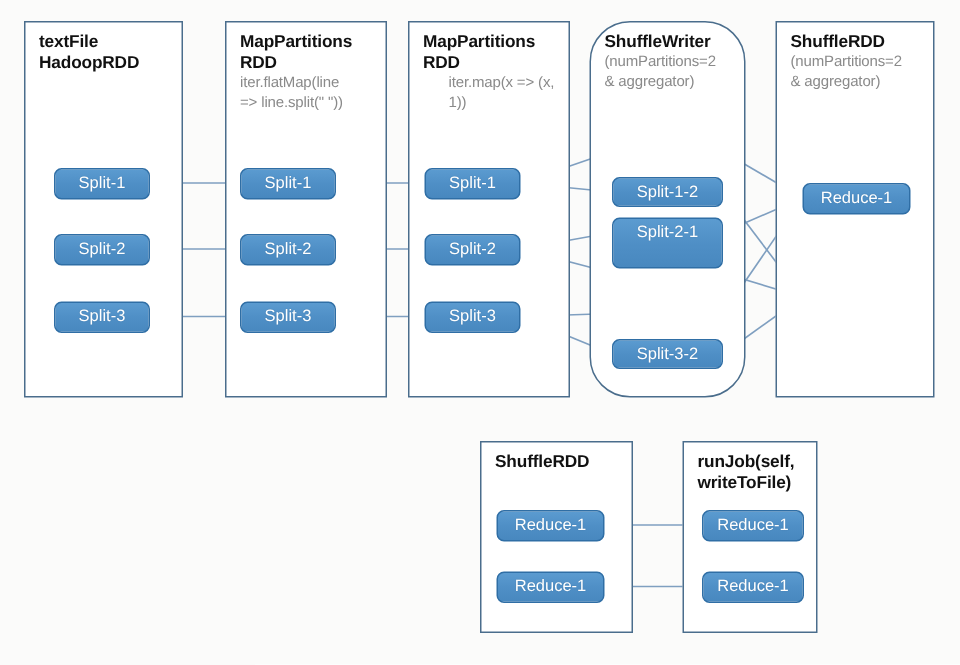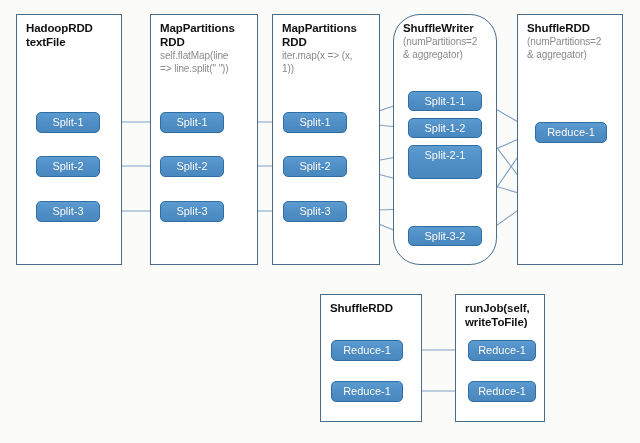--- a/index.html
+++ b/index.html
@@ -100,66 +100,65 @@
       <line x1="482" y1="182" x2="535" y2="198" marker-end="url(#arr)"></line>
       <line x1="482" y1="236" x2="535" y2="198" marker-end="url(#arr)"></line>
 
       <line x1="403" y1="350" x2="468" y2="350" marker-end="url(#arr)"></line>
       <line x1="403" y1="391" x2="468" y2="391" marker-end="url(#arr)"></line>
     </g>
   </svg>
 
   <div class="panel" style="left:16px; top:14px; width:106px; height:251px;">
     <div class="panel-title">
+      <div>textFile</div>
       <div>HadoopRDD</div>
-      <div>textFile</div>
     </div>
   </div>
   <div class="node" style="left:36px; top:112px; width:64px; height:21px;">Split-1</div>
   <div class="node" style="left:36px; top:156px; width:64px; height:21px;">Split-2</div>
   <div class="node" style="left:36px; top:201px; width:64px; height:21px;">Split-3</div>
 
   <div class="panel" style="left:150px; top:14px; width:108px; height:251px;">
     <div class="panel-title">
       <div>MapPartitions</div>
       <div>RDD</div>
     </div>
     <div class="panel-sub" style="top:35px;">
-      <div>self.flatMap(line</div>
+      <div>iter.flatMap(line</div>
       <div>=&gt; line.split(" "))</div>
     </div>
   </div>
   <div class="node" style="left:160px; top:112px; width:64px; height:21px;">Split-1</div>
   <div class="node" style="left:160px; top:156px; width:64px; height:21px;">Split-2</div>
   <div class="node" style="left:160px; top:201px; width:64px; height:21px;">Split-3</div>
 
   <div class="panel" style="left:272px; top:14px; width:108px; height:251px;">
     <div class="panel-title">
       <div>MapPartitions</div>
       <div>RDD</div>
     </div>
-    <div class="panel-sub" style="top:35px;">
+    <div class="panel-sub" style="top:35px;margin-left:17px;">
       <div>iter.map(x =&gt; (x,</div>
       <div>1))</div>
     </div>
   </div>
   <div class="node" style="left:283px; top:112px; width:64px; height:21px;">Split-1</div>
   <div class="node" style="left:283px; top:156px; width:64px; height:21px;">Split-2</div>
   <div class="node" style="left:283px; top:201px; width:64px; height:21px;">Split-3</div>
 
   <div class="panel" style="left:393px; top:14px; width:104px; height:251px;border-radius:27px;">
     <div class="panel-title">
       <div>ShuffleWriter</div>
     </div>
     <div class="panel-sub" style="top:21px;">
       <div>(numPartitions=2</div>
       <div>&amp; aggregator)</div>
     </div>
   </div>
-  <div class="node" style="left:408px; top:91px; width:74px; height:20px;">Split-1-1</div>
   <div class="node" style="left:408px; top:118px; width:74px; height:20px;">Split-1-2</div>
   <div class="node" style="left:408px; top:145px; width:74px; height:34px;">Split-2-1</div>
   <div class="node" style="left:408px; top:226px; width:74px; height:20px;">Split-3-2</div>
 
   <div class="panel" style="left:517px; top:14px; width:106px; height:251px;">
     <div class="panel-title">
       <div>ShuffleRDD</div>
     </div>
     <div class="panel-sub" style="top:21px;">
       <div>(numPartitions=2</div>

